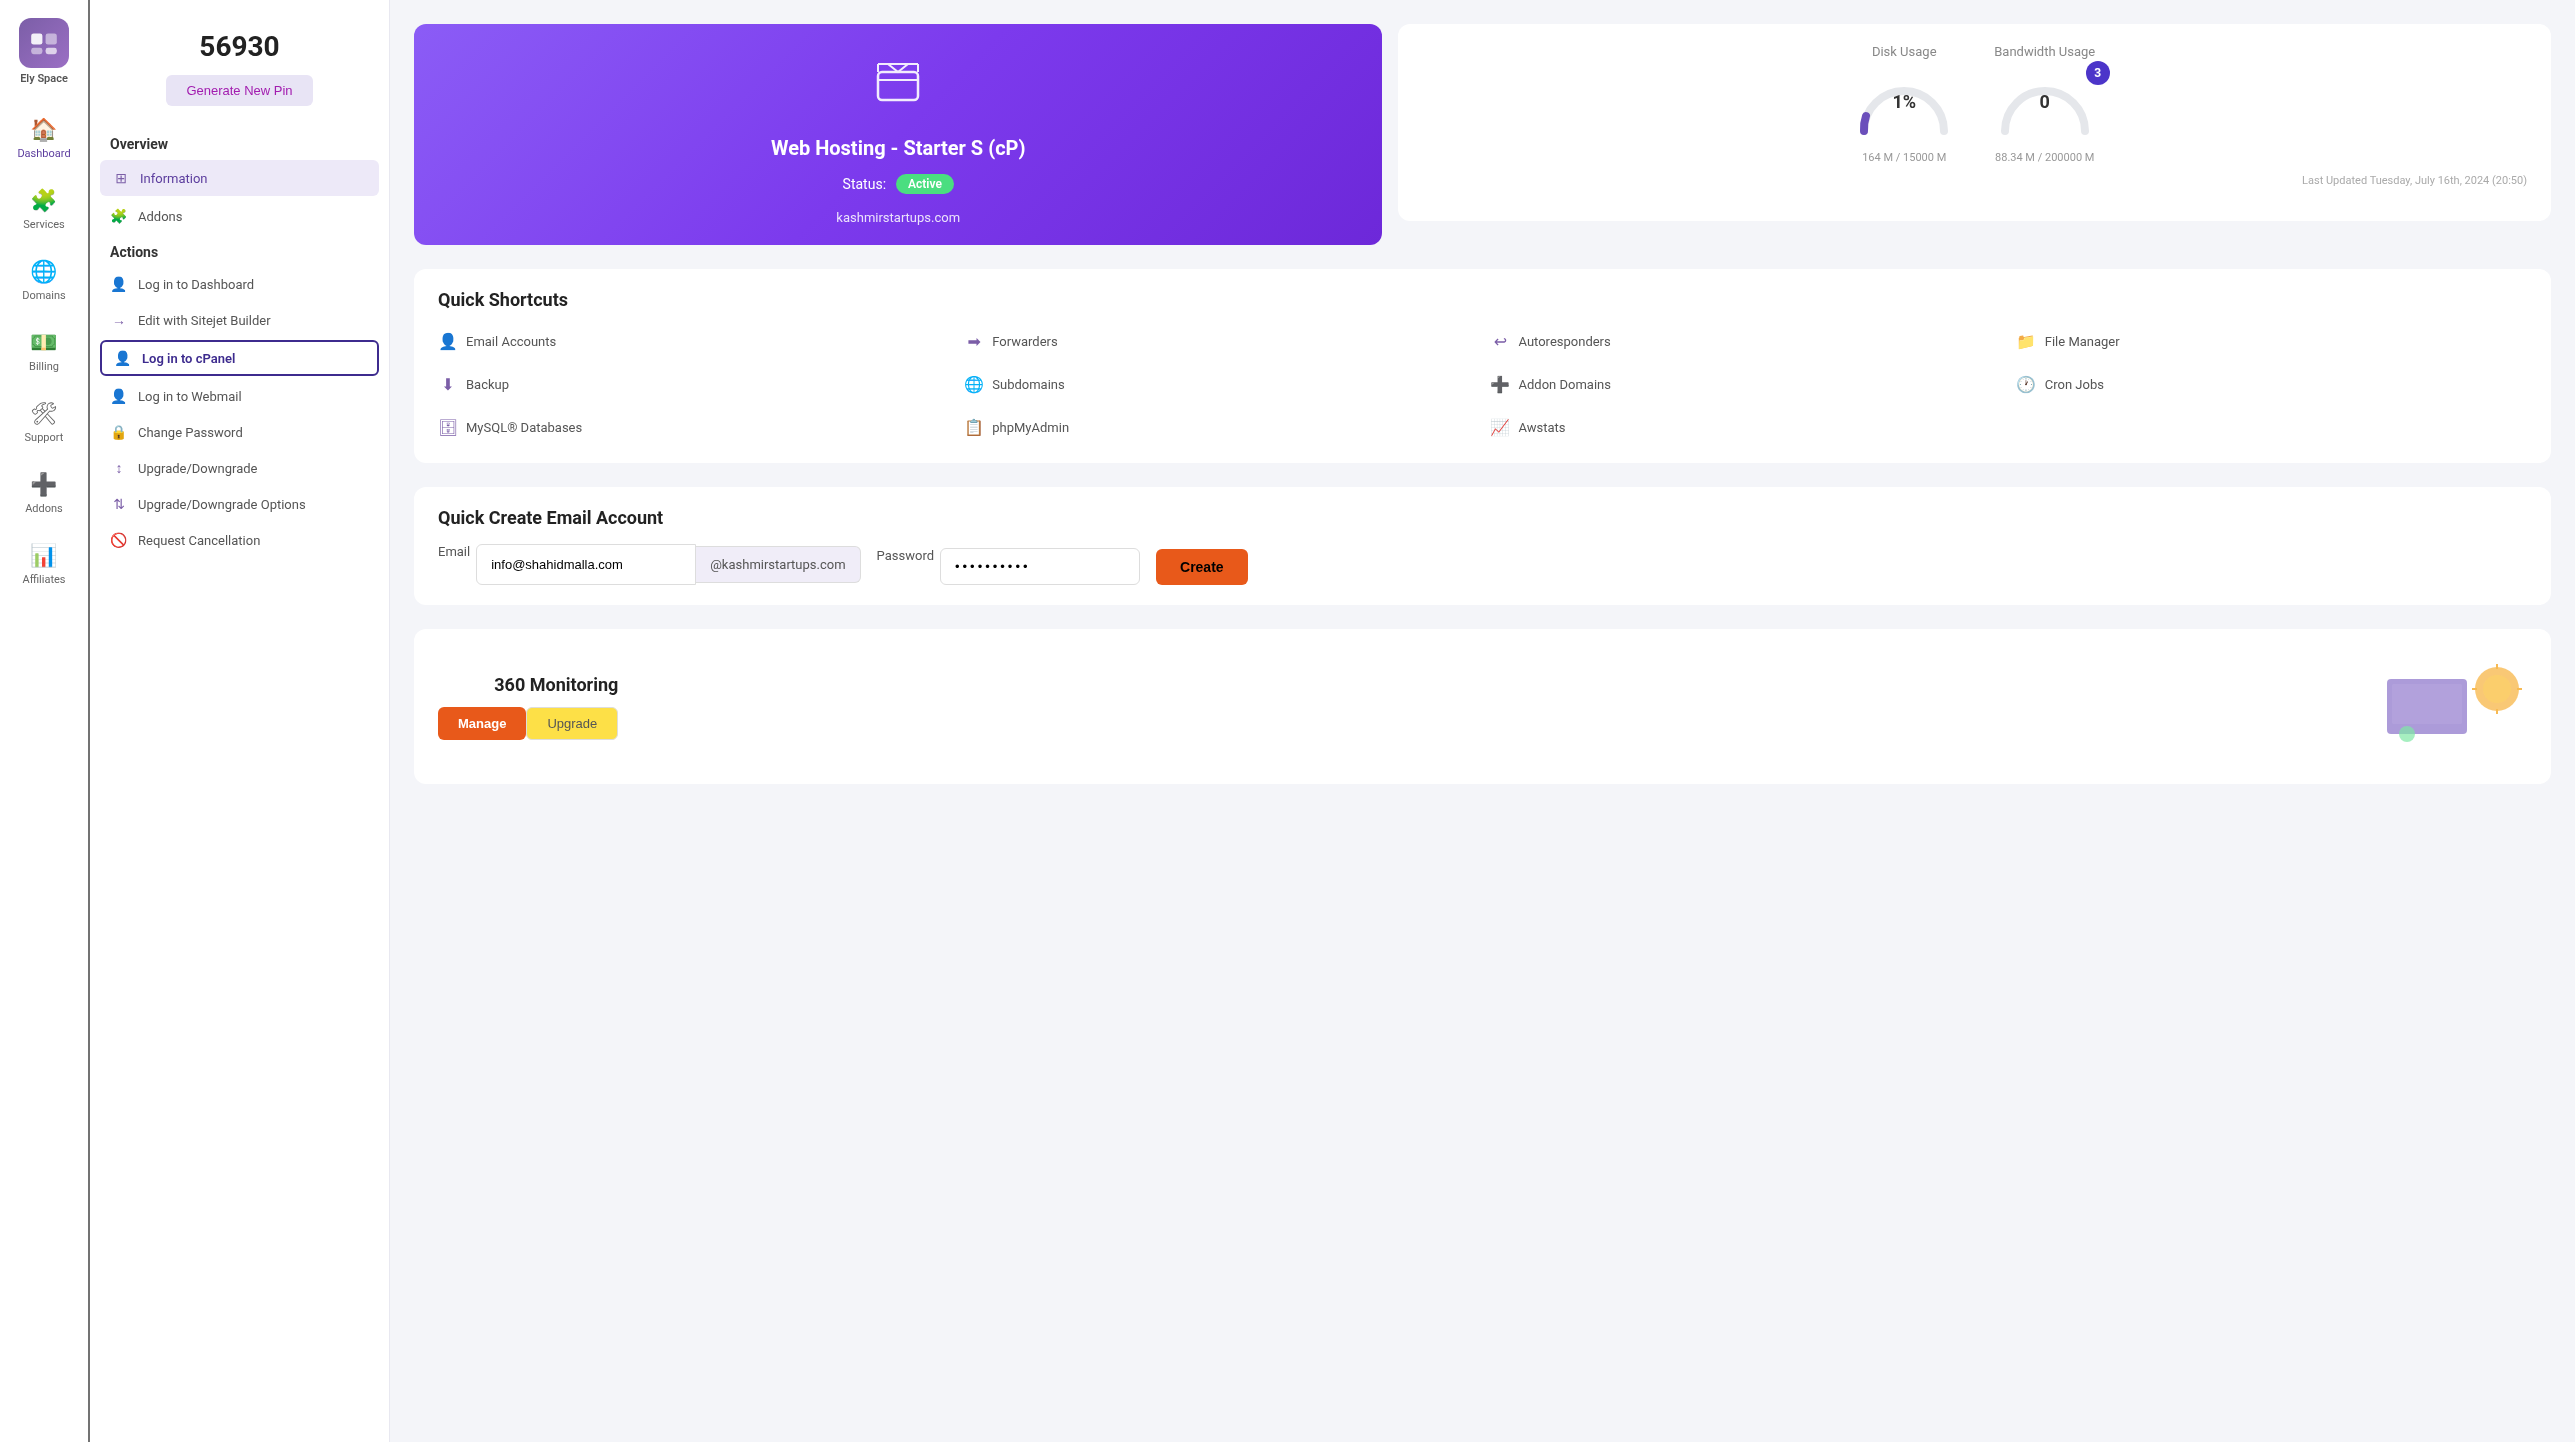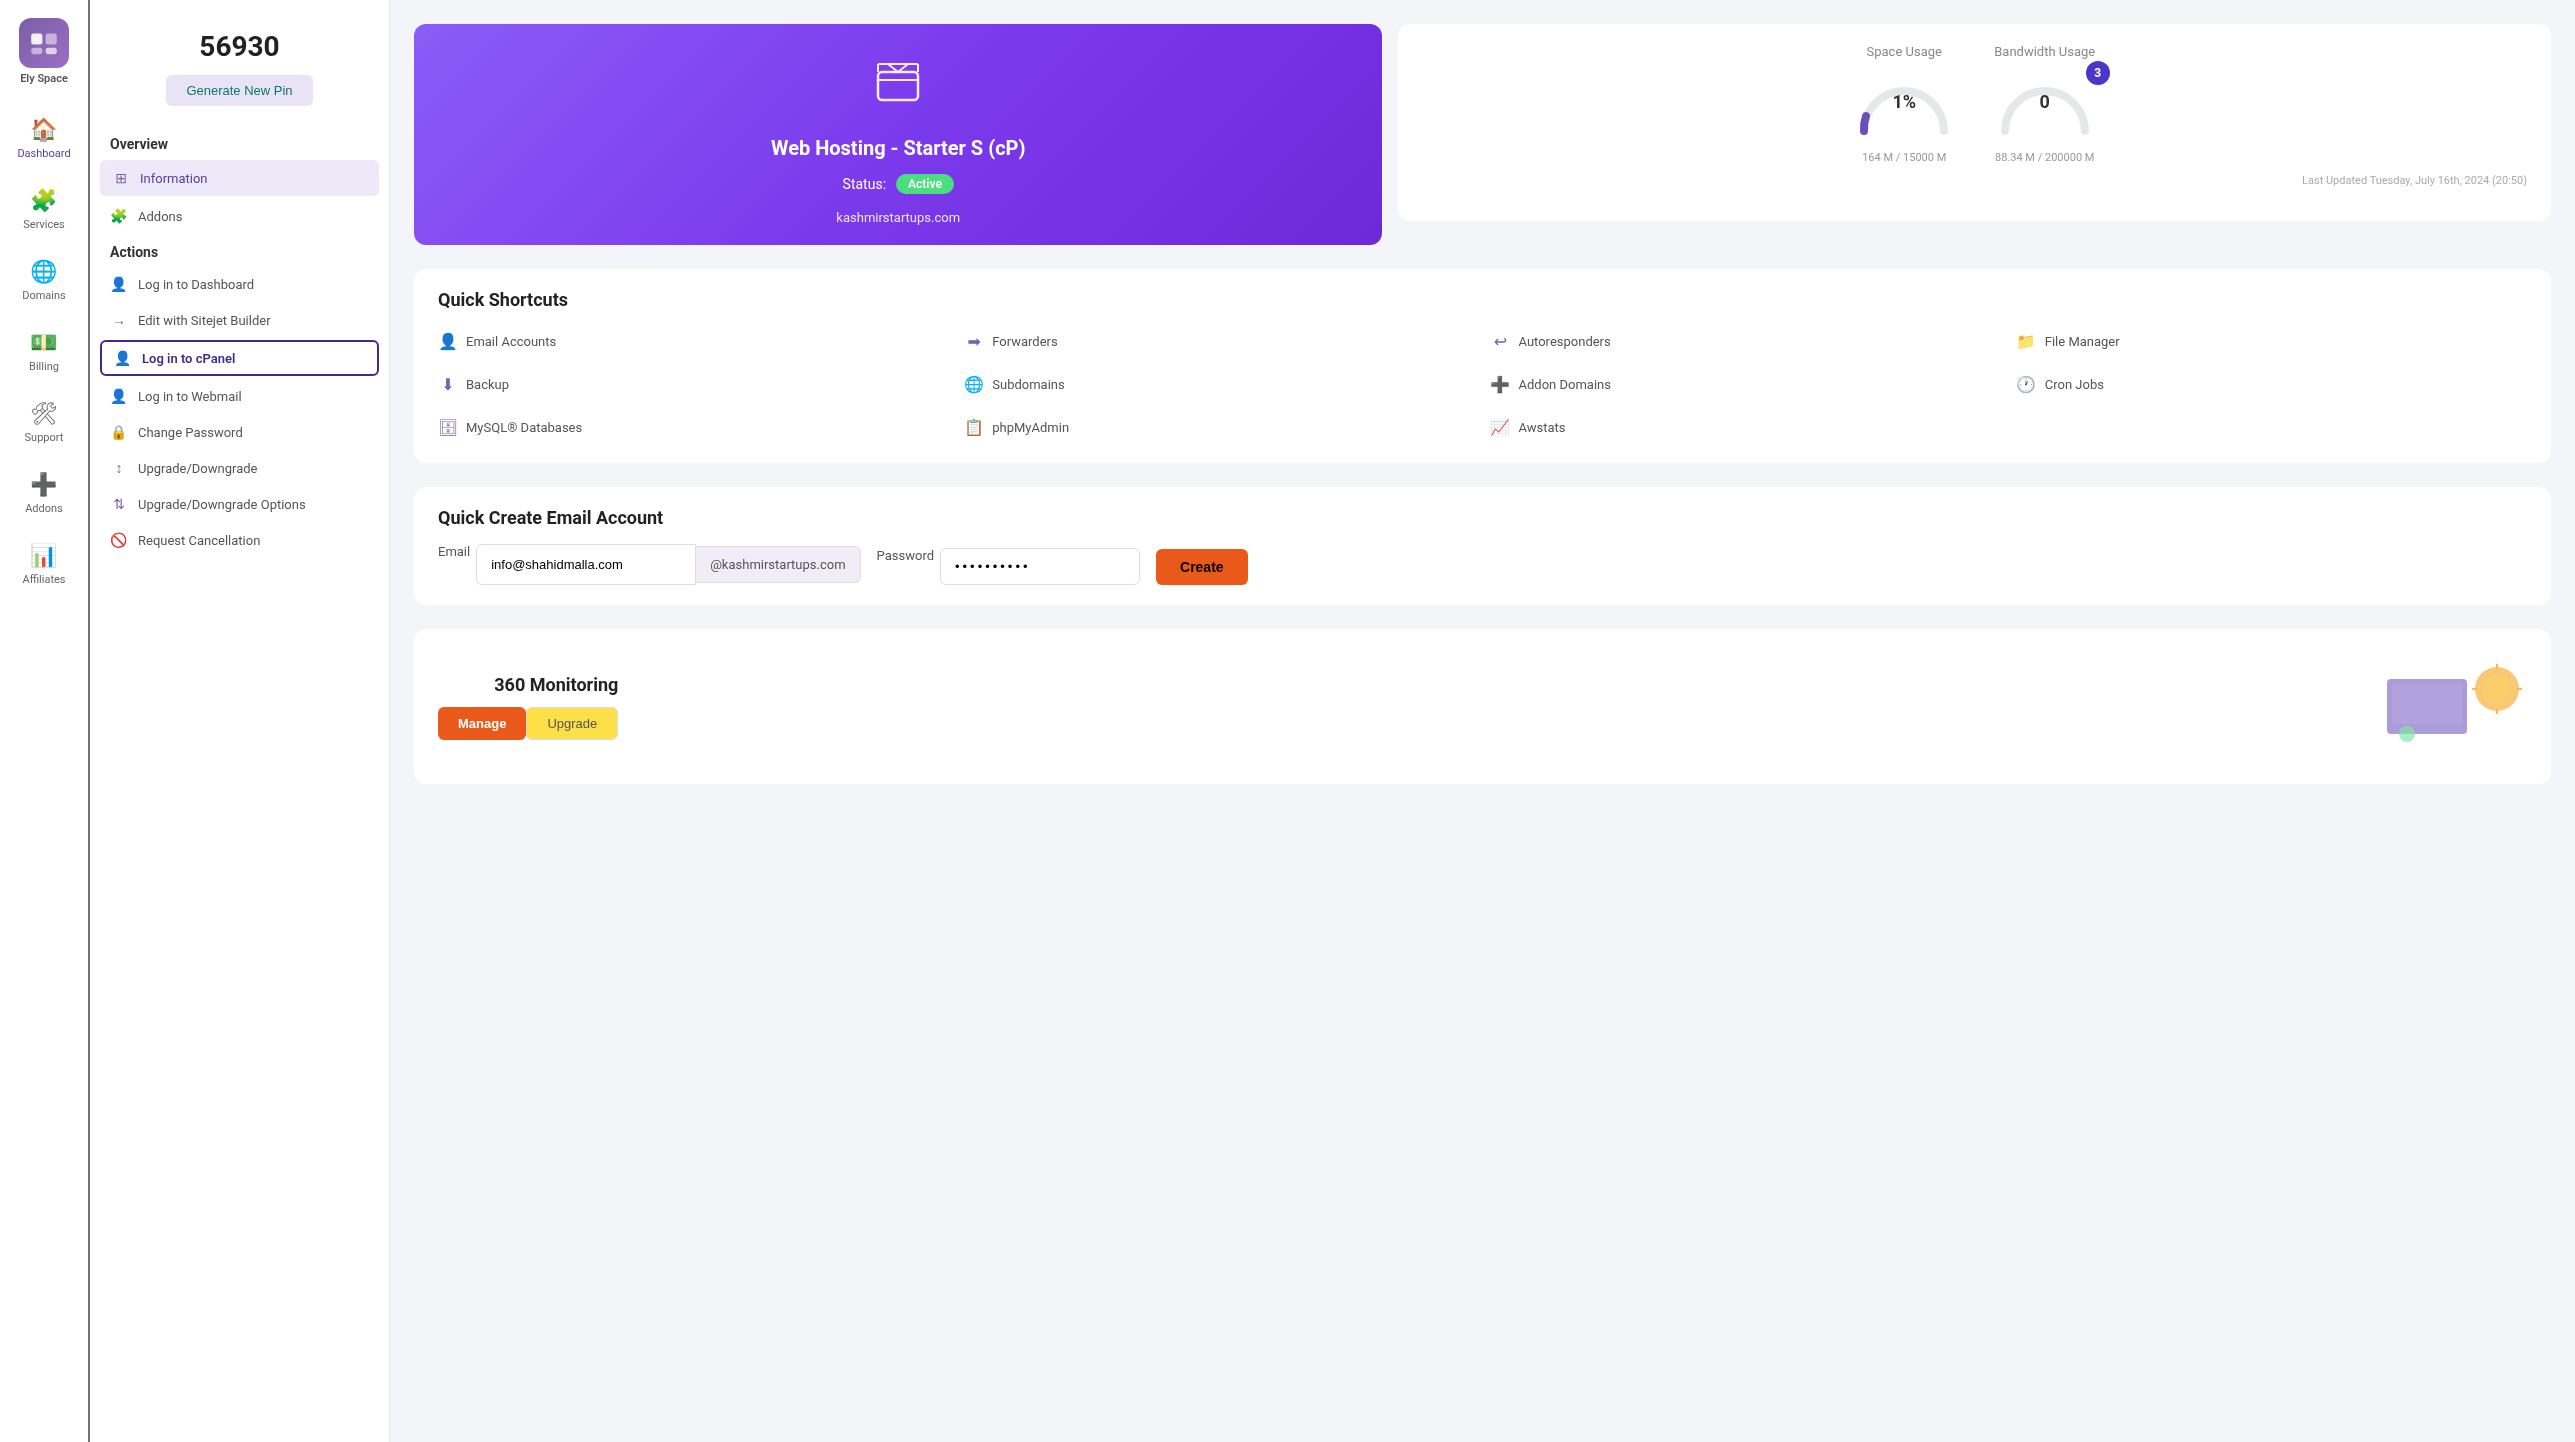--- a/index.html
+++ b/index.html
@@ -76,21 +76,21 @@
     }
     .pin-number {
       font-size: 28px;
       font-weight: 700;
       color: #222;
       margin-bottom: 12px;
     }
     .generate-pin-btn {
       background: #e8e4f5;
       border: none;
-      color: #0f766e;
+      color: #a21caf;
       padding: 8px 20px;
       border-radius: 6px;
       cursor: pointer;
       font-size: 13px;
       font-weight: 500;
     }
 
     .section-title {
       font-size: 14px;
       font-weight: 700;
@@ -410,21 +410,21 @@
           <span>Status:</span>
           <span class="status-badge">Active</span>
         </div>
         <div class="service-domain">kashmirstartups.com</div>
       </div>
 
       <div class="stats-panel">
         <div class="stats-row">
 
           <div class="stat-item">
-            <div class="stat-title">Space Usage</div>
+            <div class="stat-title">Disk Usage</div>
             <div style="position:relative; display:inline-block;">
               <svg class="gauge-svg" viewBox="0 0 100 60">
                 <path d="M 10 55 A 40 40 0 0 1 90 55" stroke="#e5e7eb" stroke-width="8" fill="none" stroke-linecap="round"></path>
                 <path d="M 10 55 A 40 40 0 0 1 12 40" stroke="#6b4fbb" stroke-width="8" fill="none" stroke-linecap="round"></path>
               </svg>
               <div style="position:absolute; top:20px; left:50%; transform:translateX(-50%); font-size:18px; font-weight:700; color:#333;">1%</div>
             </div>
             <div class="gauge-sub">164 M / 15000 M</div>
           </div>
 

